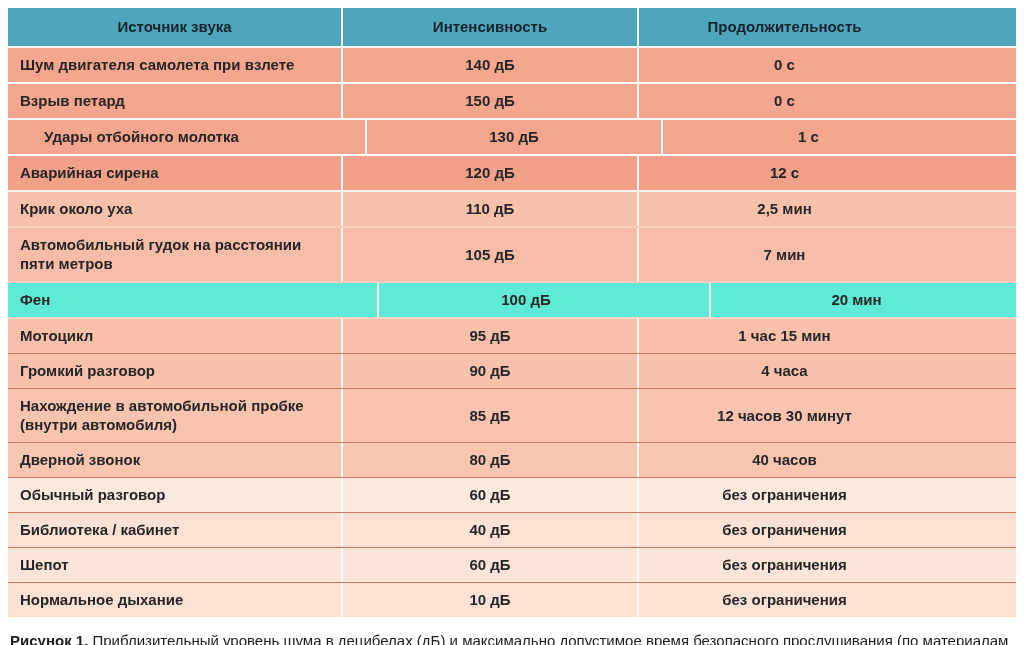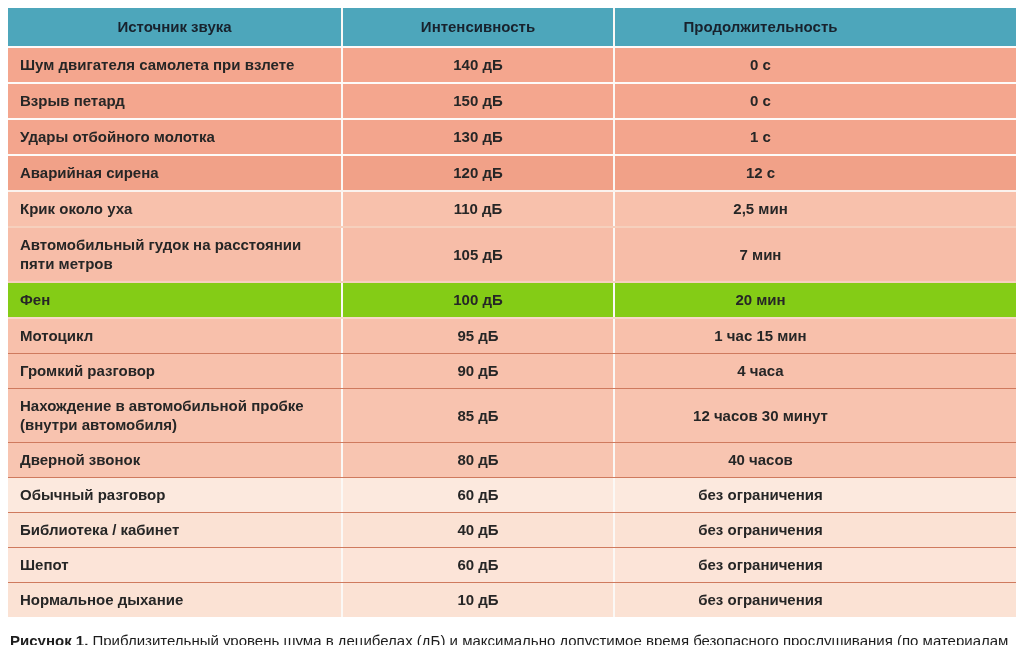--- a/index.html
+++ b/index.html
@@ -24,21 +24,21 @@
     box-sizing: border-box;
     padding: 7px 12px 8px 12px;
     font-size: 15px;
     line-height: 19px;
     color: var(--body-text, #262626);
     display: flex;
     align-items: center;
     font-weight: bold;
   }
   .c1 { width: 333px; justify-content: flex-start; text-align: left; }
-  .c2 { width: 272px; justify-content: center; text-align: center; border-left: 2px solid var(--divider, #fbf8f5); }
+  .c2 { width: 296px; justify-content: center; text-align: center; border-left: 2px solid var(--divider, #fbf8f5); }
   .c3 { width: 293px; justify-content: center; text-align: center; border-left: 2px solid var(--divider, #fbf8f5); }
   .thead {
     background: var(--header-bg, #4da6bb);
   }
   .thead .cell {
     font-weight: bold;
     color: var(--header-text, #18222d);
     justify-content: center;
     text-align: center;
     padding-top: 9px;
@@ -71,21 +71,21 @@
       <div class="cell c2">140 дБ</div>
       <div class="cell c3">0 с</div>
     </div>
 
     <div class="row" style="background: rgb(244, 166, 142); border-top: 2px solid rgb(253, 251, 249); align-items: flex-end;">
       <div class="cell c1">Взрыв петард</div>
       <div class="cell c2">150 дБ</div>
       <div class="cell c3">0 с</div>
     </div>
 
-    <div class="row" style="background: rgb(243, 165, 141); border-top: 2px solid rgb(253, 251, 249);">
+    <div class="row" style="background: rgb(243, 165, 141); border-top: 2px solid rgb(253, 251, 249); padding-left: 24px;">
       <div class="cell c1">Удары отбойного молотка</div>
       <div class="cell c2">130 дБ</div>
       <div class="cell c3">1 с</div>
     </div>
 
     <div class="row" style="background: rgb(241, 161, 136); border-top: 2px solid rgb(253, 251, 249);">
       <div class="cell c1">Аварийная сирена</div>
       <div class="cell c2">120 дБ</div>
       <div class="cell c3">12 с</div>
     </div>
@@ -95,21 +95,21 @@
       <div class="cell c2">110 дБ</div>
       <div class="cell c3">2,5 мин</div>
     </div>
 
     <div class="row" style="background: rgb(247, 189, 168); border-top: 2px solid rgb(246, 208, 189);">
       <div class="cell c1">Автомобильный гудок на расстоянии пяти метров</div>
       <div class="cell c2">105 дБ</div>
       <div class="cell c3">7 мин</div>
     </div>
 
-    <div class="row" style="background: #84cc16; border-top: 2px solid rgb(246, 208, 189);">
+    <div class="row" style="background: #5eead4; border-top: 2px solid rgb(246, 208, 189); gap: 36px;">
       <div class="cell c1">Фен</div>
       <div class="cell c2">100 дБ</div>
       <div class="cell c3">20 мин</div>
     </div>
 
     <div class="row" style="background: rgb(248, 192, 171); border-top: 2px solid rgb(248, 216, 201);">
       <div class="cell c1">Мотоцикл</div>
       <div class="cell c2">95 дБ</div>
       <div class="cell c3">1 час 15 мин</div>
     </div>

